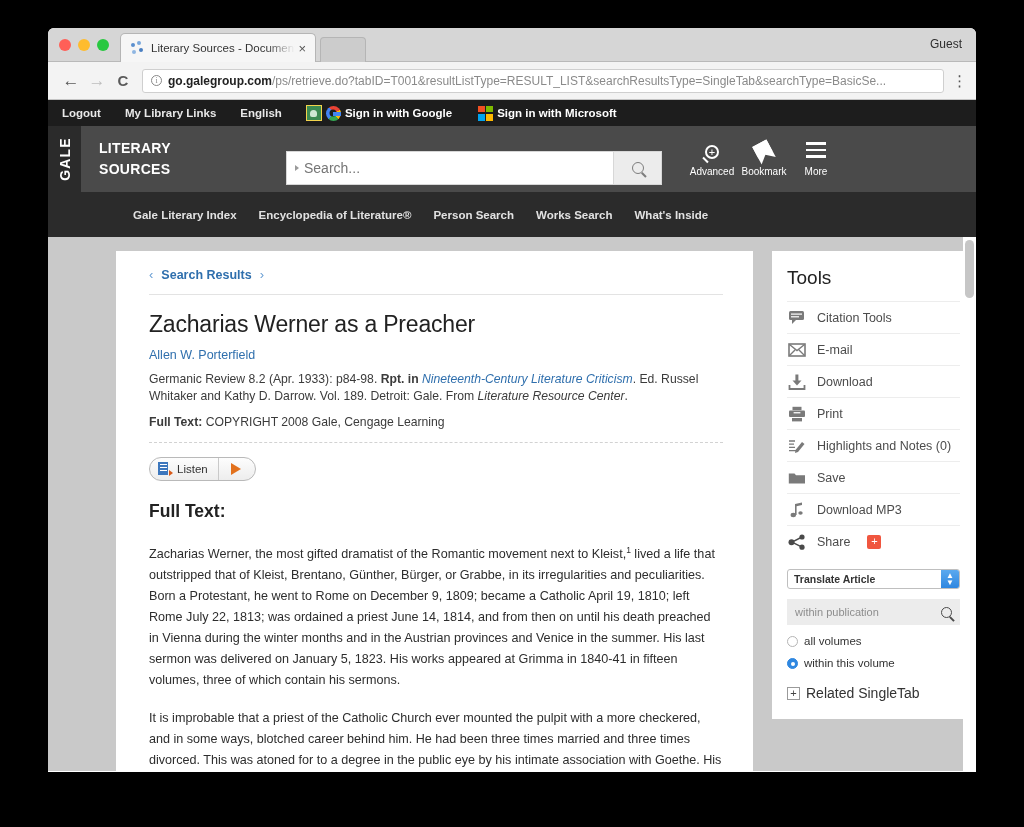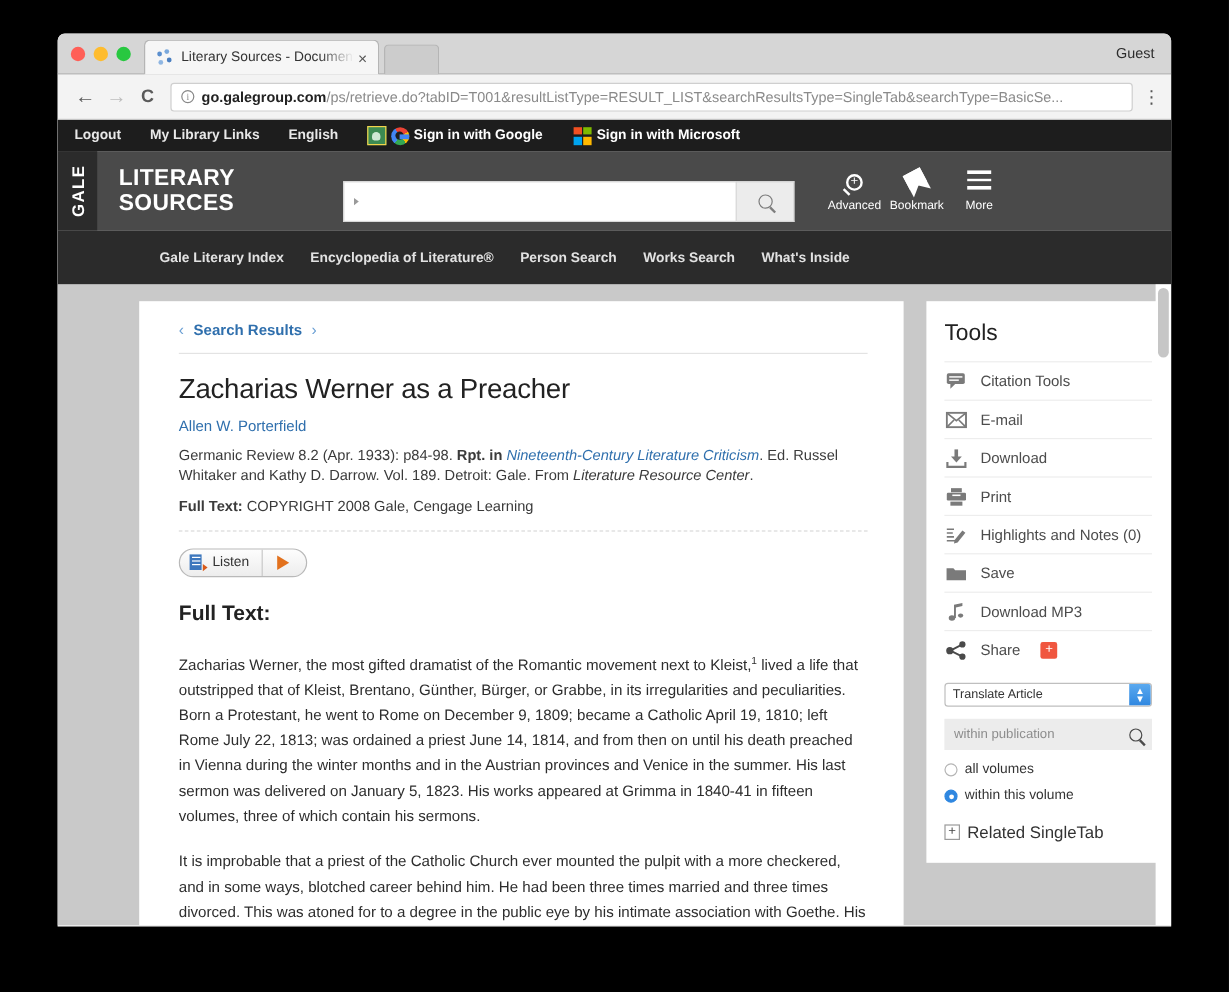--- a/index.html
+++ b/index.html
@@ -141,21 +141,21 @@
   
   #masthead { height: 66px; background: #4a4a4a; display: flex; align-items: stretch; position: relative; }
   #gale-block {
     width: 33px; background: #2b2b2b; display: flex; align-items: center; justify-content: center;
   }
   #gale-block span {
     transform: rotate(-90deg); color: #fff; font-size: 14px; font-weight: 700; letter-spacing: 1.2px;
     white-space: nowrap;
   }
   #brand {
-    color: #fff; font-size: 19px; font-weight: 700; line-height: 21px;
+    color: #fff; font-size: 14px; font-weight: 700; line-height: 21px;
     padding: 12px 0 0 18px; letter-spacing: .3px; width: 205px;
   }
   #search-wrap { display: flex; align-items: center; margin-top: 17px; }
   #search-box {
     width: 328px; height: 34px; background: #fff; border: 1px solid #d7d7d7;
     display: flex; align-items: center; padding-left: 8px;
   }
   .caret-tri { width:0;height:0;border-left:4px solid #9a9a9a;border-top:3.5px solid transparent;border-bottom:3.5px solid transparent;margin-right:5px;}
   #search-input {
     border: none; outline: none; flex: 1; font-size: 14px; color: #6f6f6f;
@@ -243,21 +243,21 @@
   }
   .tool-row .t-ico { width: 19px; height: 19px; flex: 0 0 19px; display:flex; align-items:center; justify-content:center; color:#7a7a7a;}
   .share-plus {
     width: 14px; height: 14px; background: #f0563f; color: #fff; font-size: 11px;
     display: flex; align-items: center; justify-content: center; line-height: 1; margin-left: 6px; border-radius: 2px;
   }
   #translate-select {
     width: 100%; height: 20px; margin: 12px 0 0 0;
     border: 1px solid #bfbfbf; border-radius: 3px; background: #fff;
     display: flex; align-items: center; font-size: 10.5px; color: #333; padding-left: 6px;
-    position: relative; overflow: hidden;
+    position: relative; overflow: hidden; font-weight: bold;
   }
   .sel-arrow {
     position: absolute; right: 0; top: 0; width: 18px; height: 100%;
     background: linear-gradient(#5aa9ef,#2f87e0); color: #fff; font-size: 8px;
     display: flex; flex-direction: column; align-items: center; justify-content: center; line-height: 7px;
   }
   #within-pub {
     width: 100%; height: 26px; margin-top: 10px; background: #ececec;
     display: flex; align-items: center; justify-content: space-between; padding: 0 8px;
     font-size: 11px; color: #8d8d8d;
@@ -341,20 +341,21 @@
       <div id="gale-block">
         <span>GALE</span>
       </div>
       <div id="brand">
         <div>LITERARY</div>
         <div>SOURCES</div>
       </div>
       <div id="search-wrap">
         <div id="search-box">
           <span class="caret-tri"></span>
+          <input id="search-input" placeholder="Search..." style="">
         </div>
         <div id="search-btn">
           <span class="mag"></span>
         </div>
       </div>
       <div id="mast-actions">
         <div class="mast-act">
           <div class="ico">
               <span class="mag-plus">
                 <b>+</b>

